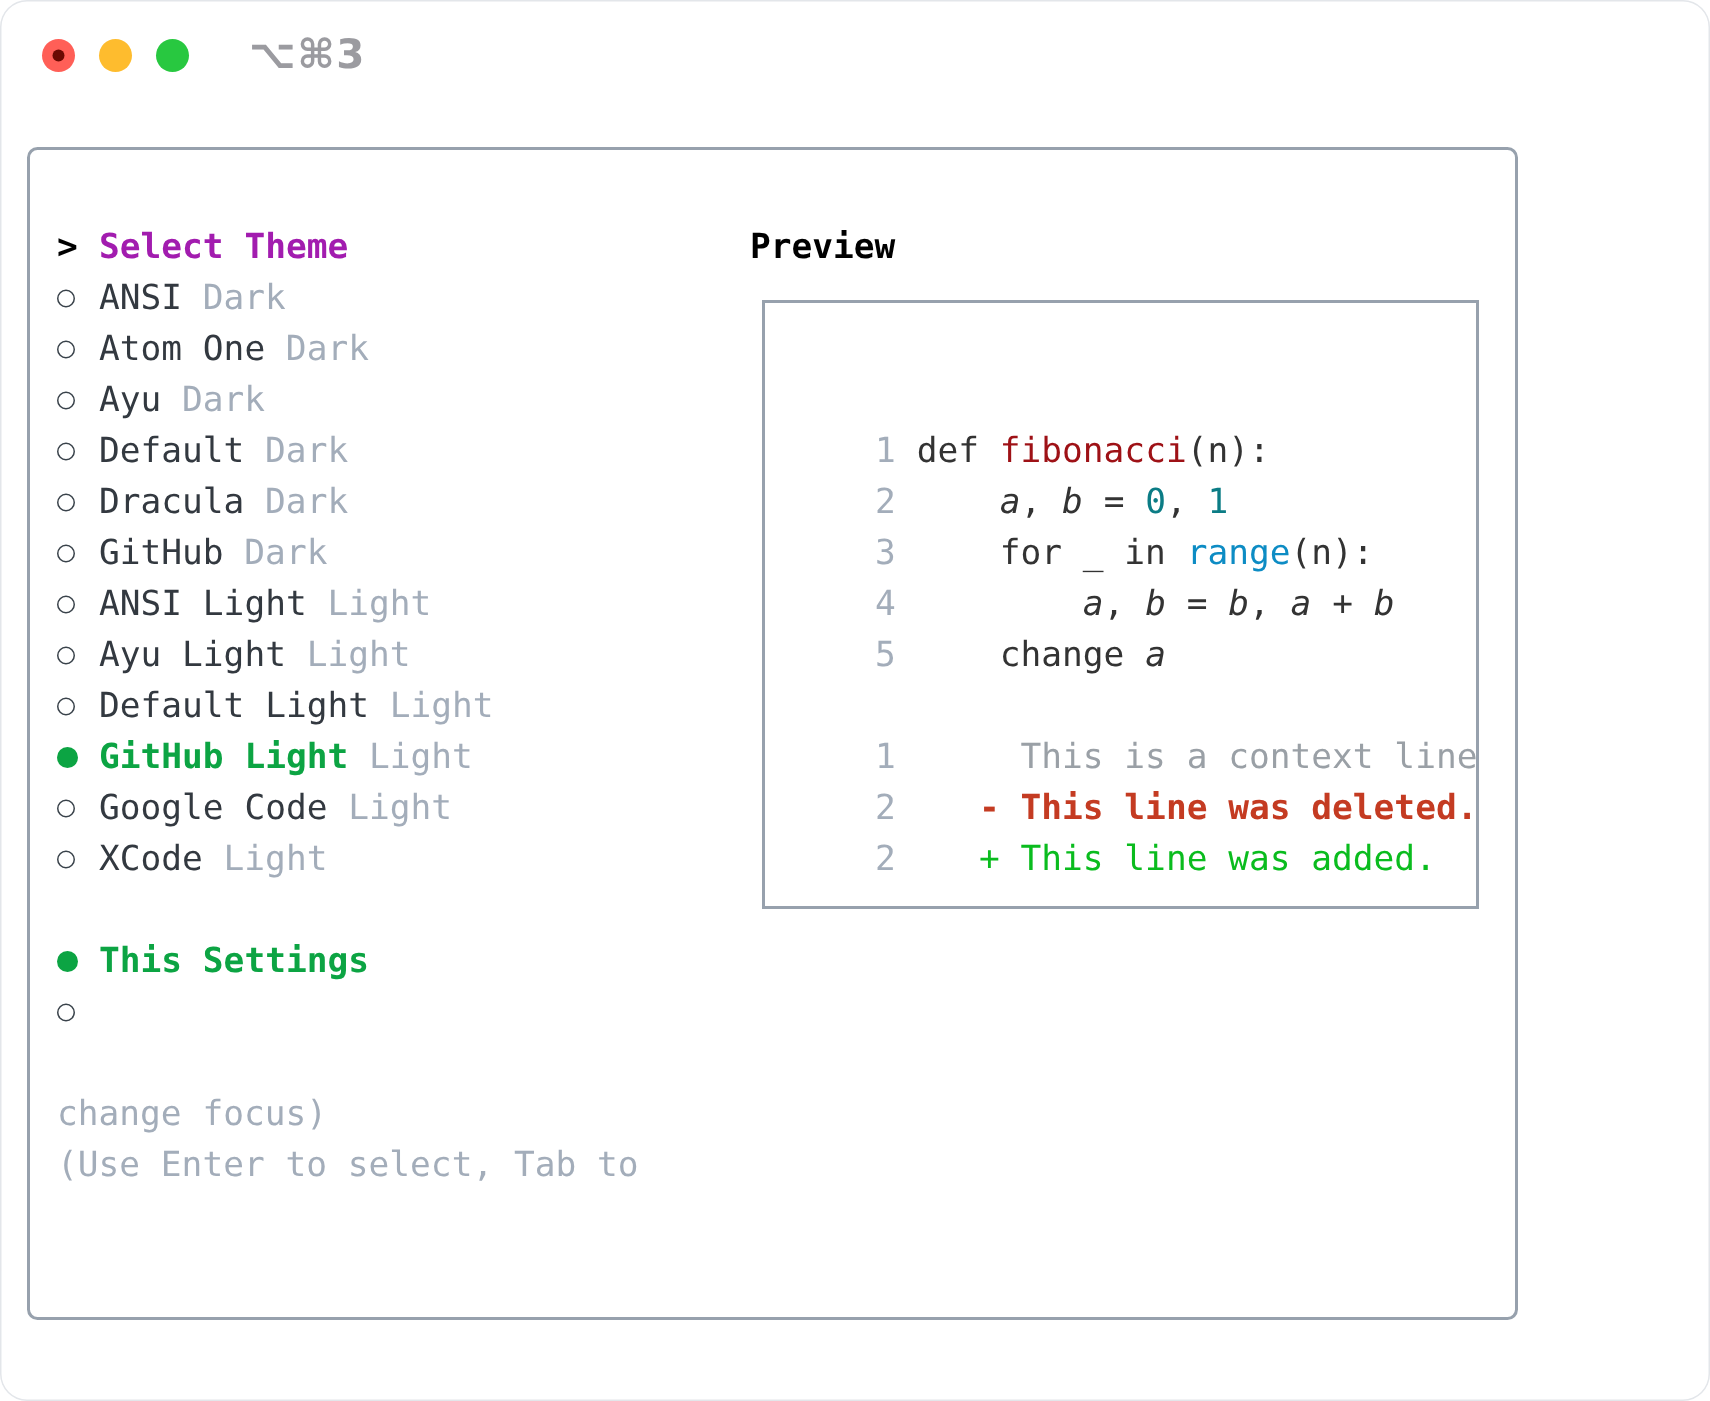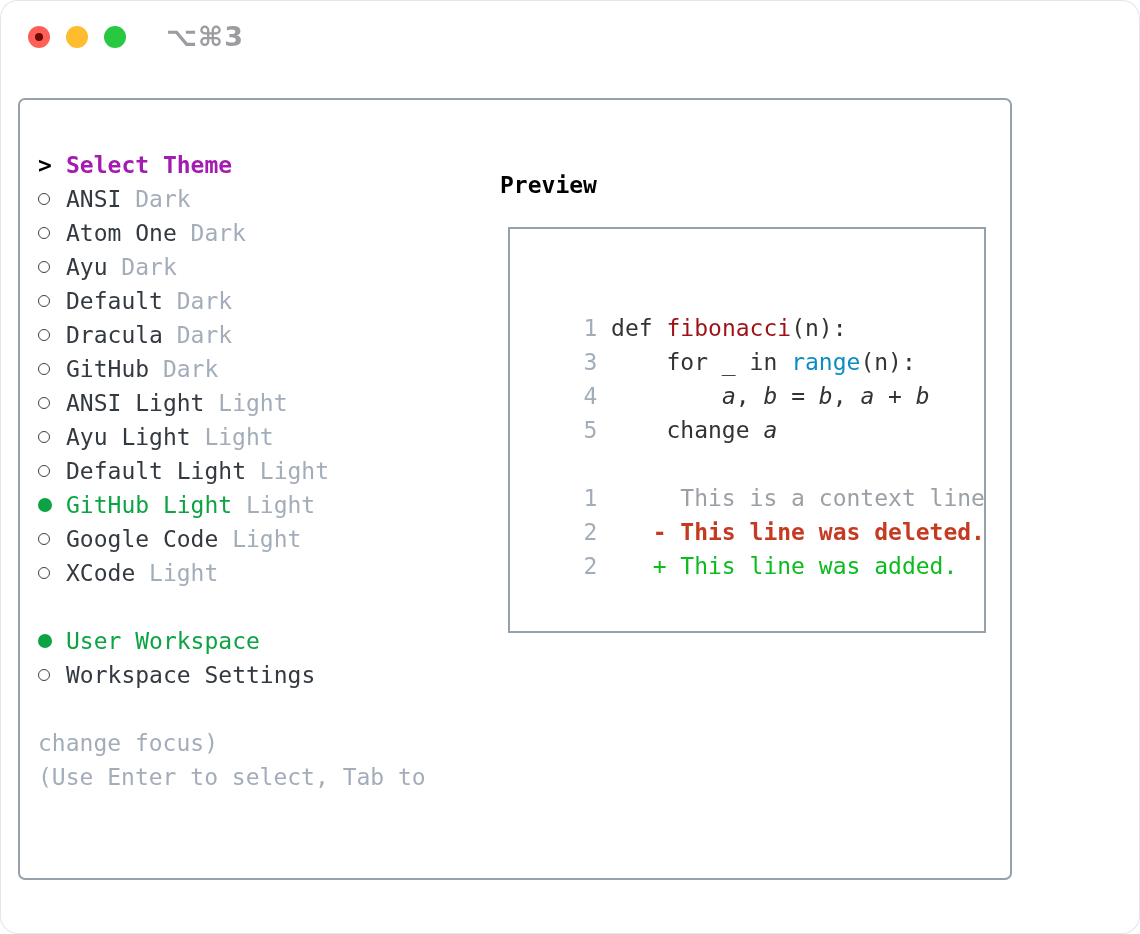--- a/index.html
+++ b/index.html
@@ -34,30 +34,30 @@
   }
   
   .left-col{position:absolute;left:38px;top:148px;}
   .row{display:flex;align-items:center;height:34px;white-space:pre;}
   .marker{display:flex;align-items:center;width:28px;flex:0 0 28px;}
   .arrow{font-weight:bold;color:#000;}
   .hdr{font-weight:bold;color:#a21caf;}
   .circle-open{width:12px;height:12px;border:1.5px solid #39424a;border-radius:50%;box-sizing:border-box;}
   .circle-filled{width:14px;height:14px;border-radius:50%;background:var(--selection-green,#0ca443);}
   .item-label{color:#333940;}
-  .theme-item.selected .item-label{color:var(--selection-green,#0ca443);}
+  .theme-item.selected .item-label{color:var(--selection-green,#0ca443);font-weight:bold;}
   .item-variant{color:var(--muted-gray,#a3adba);margin-left:0.6em;}
   .apply-header{color:#0a0a0a;}
   .hint{color:var(--muted-gray,#a3adba);}
   
-  .preview-header{position:absolute;left:500px;top:148px;height:34px;line-height:34px;font-weight:bold;color:#000;margin-top:20px;}
+  .preview-header{position:absolute;left:500px;top:148px;height:34px;line-height:34px;font-weight:bold;color:#000;}
   .preview-box{
     position:absolute;left:508px;top:200px;width:478px;height:406px;
     border:2px solid var(--border-gray,#97a1ad);background:#fff;
-    box-sizing:border-box;overflow:hidden;margin-top:27px;
+    box-sizing:border-box;overflow:hidden;
   }
   .code{padding:48px 0 0 18px;}
   .pline{display:block;height:34px;line-height:34px;white-space:pre;color:#333333;}
   .ln{color:var(--muted-gray,#a3adba);}
   .tk-code{color:#333333;}
   .tk-fn{color:var(--function-red,#9e1116);}
   .tk-num{color:var(--number-teal,#0b7c85);}
   .tk-builtin{color:var(--builtin-blue,#0d8cc4);text-align:center;}
   .tk-var{color:#333333;font-style:italic;}
   .tk-context{color:var(--context-gray,#9aa0a6);}
@@ -144,41 +144,43 @@
         <div class="row theme-item">
     <span class="marker"><span class="circle-open"></span></span>
     <span class="item-label">XCode</span>
     <span class="item-variant">Light</span>
   </div>
       </div>
     <div class="row"></div>
     <div id="apply-list">
         <div class="row theme-item selected">
     <span class="marker"><span class="circle-filled"></span></span>
-    <span class="item-label">User Workspace</span>
-  </div>
-        <div class="row theme-item">
-    <span class="marker"><span class="circle-open"></span></span>
-    <span class="item-label">Workspace Settings</span>
+    <span class="item-label">This Settings</span>
+  </div>
+        <div class="row theme-item">
+    <span class="marker"><span class="circle-open"></span></span>
   </div>
       </div>
     <div class="row"></div>
     <div class="hint">
       <div class="row">change focus)</div>
       <div class="row">(Use Enter to select, Tab to</div>
     </div>
   </div>
 
   <div class="preview-header">Preview</div>
   <div class="preview-box">
     <div class="code" id="code-area">
         <div class="pline">
     <span class="ln">1</span><span class="toks"><span class="tk-code"> def </span><span class="tk-fn">fibonacci</span><span class="tk-code">(n):</span></span>
   </div>
         <div class="pline">
+    <span class="ln">2</span><span class="toks"><span class="tk-code">     </span><span class="tk-var">a</span><span class="tk-code">, </span><span class="tk-var">b</span><span class="tk-code"> = </span><span class="tk-num">0</span><span class="tk-code">, </span><span class="tk-num">1</span></span>
+  </div>
+        <div class="pline">
     <span class="ln">3</span><span class="toks"><span class="tk-code">     for _ in </span><span class="tk-builtin">range</span><span class="tk-code">(n):</span></span>
   </div>
         <div class="pline">
     <span class="ln">4</span><span class="toks"><span class="tk-code">         </span><span class="tk-var">a</span><span class="tk-code">, </span><span class="tk-var">b</span><span class="tk-code"> = </span><span class="tk-var">b</span><span class="tk-code">, </span><span class="tk-var">a</span><span class="tk-code"> + </span><span class="tk-var">b</span></span>
   </div>
         <div class="pline">
     <span class="ln">5</span><span class="toks"><span class="tk-code">     change </span><span class="tk-var">a</span></span>
   </div>
         <div class="pline">
     <span class="ln"></span><span class="toks"></span>

